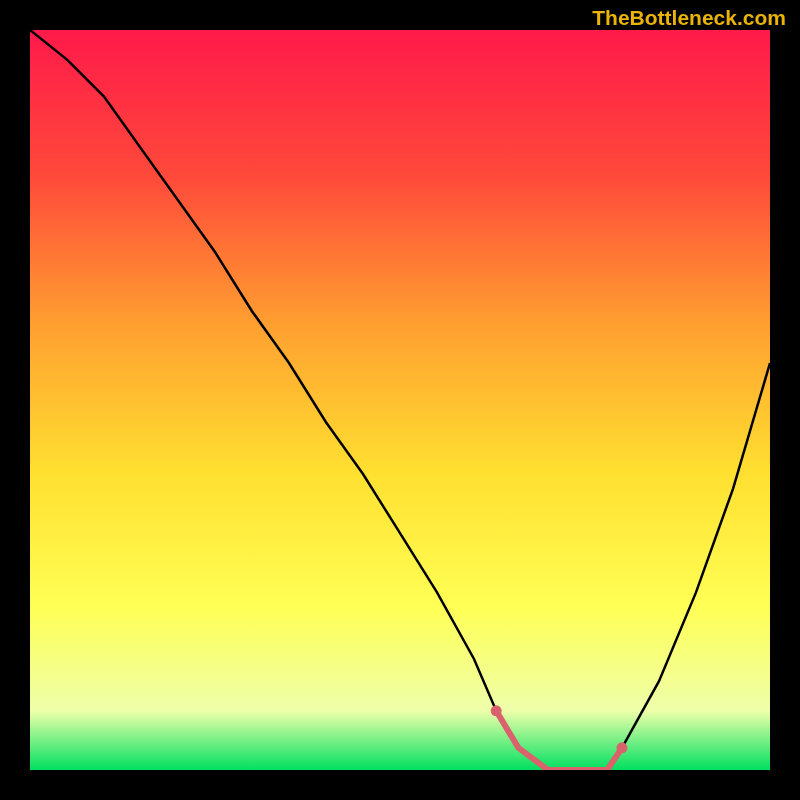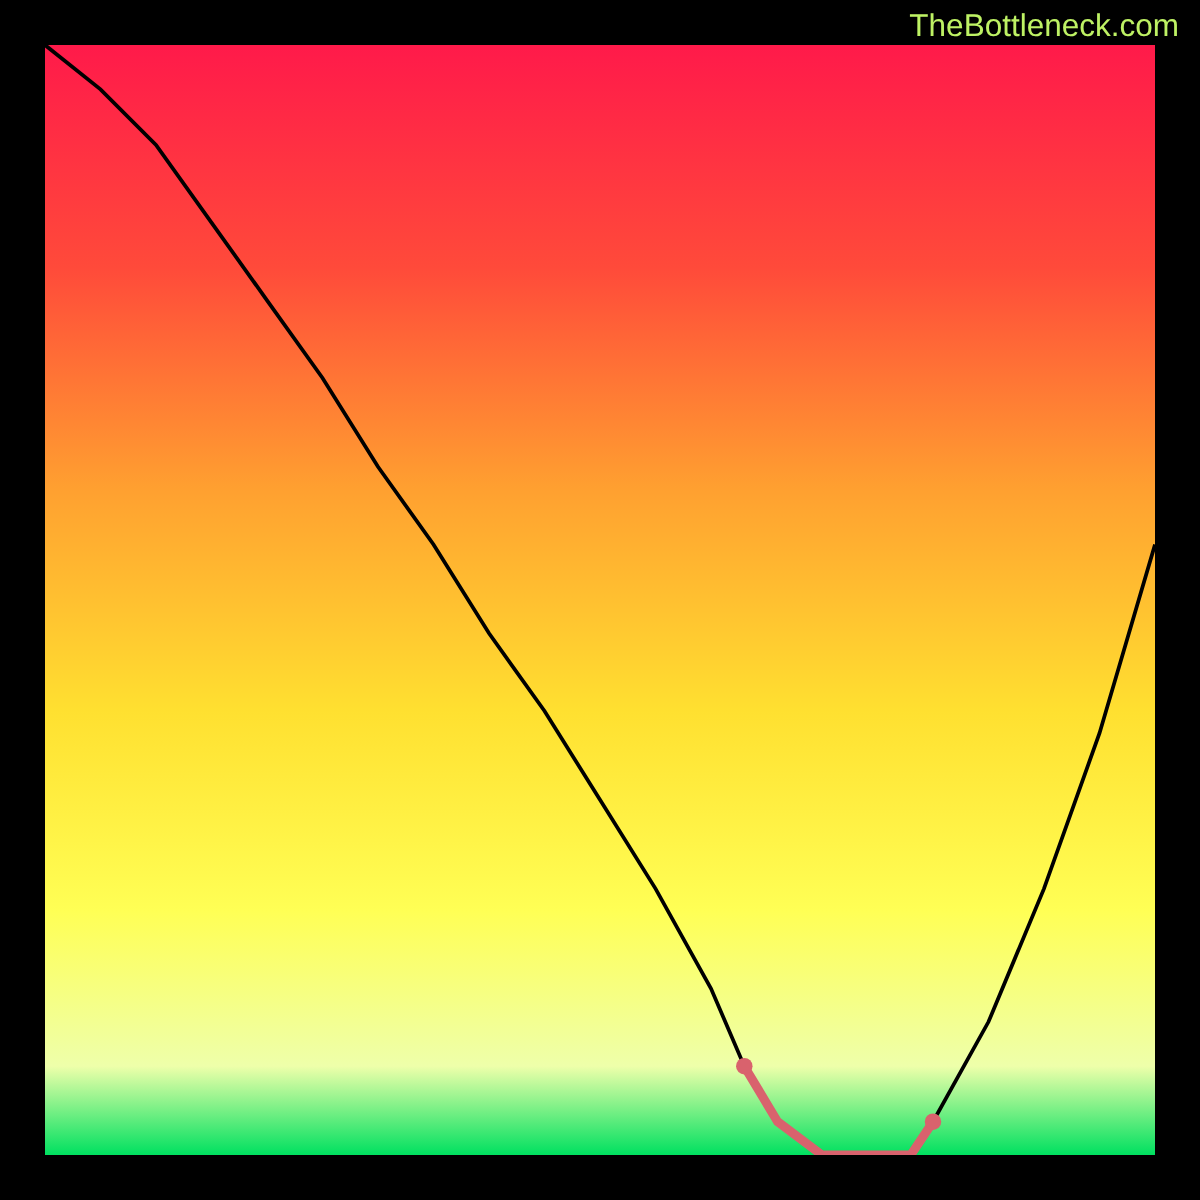--- a/index.html
+++ b/index.html
@@ -7,23 +7,23 @@
     width: 800px;
     height: 800px;
     background: #000;
     position: relative;
     font-family: Arial, sans-serif;
   }
   .watermark {
     position: absolute;
     top: 6px;
     right: 14px;
-    color: #bef264;
+    color: #eab308;
     font-size: 21px;
-    font-weight: normal;
+    font-weight: bold;
     z-index: 10;
   }
   .plot-area {
     position: absolute;
     left: 30px;
     top: 30px;
     width: 740px;
     height: 740px;
     overflow: hidden;
   }

